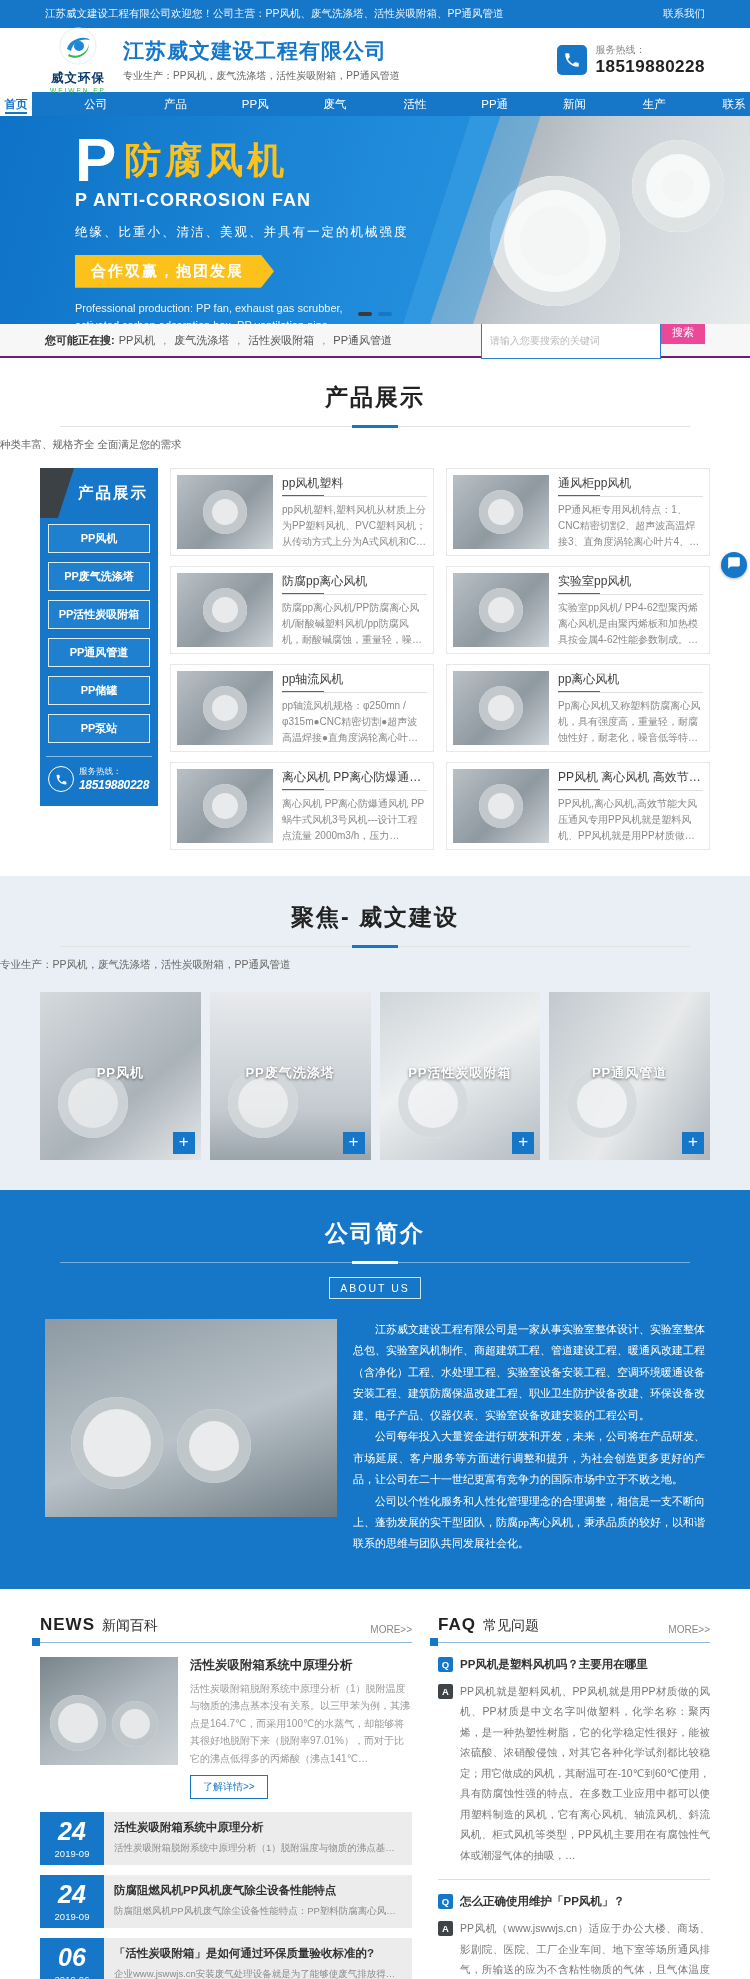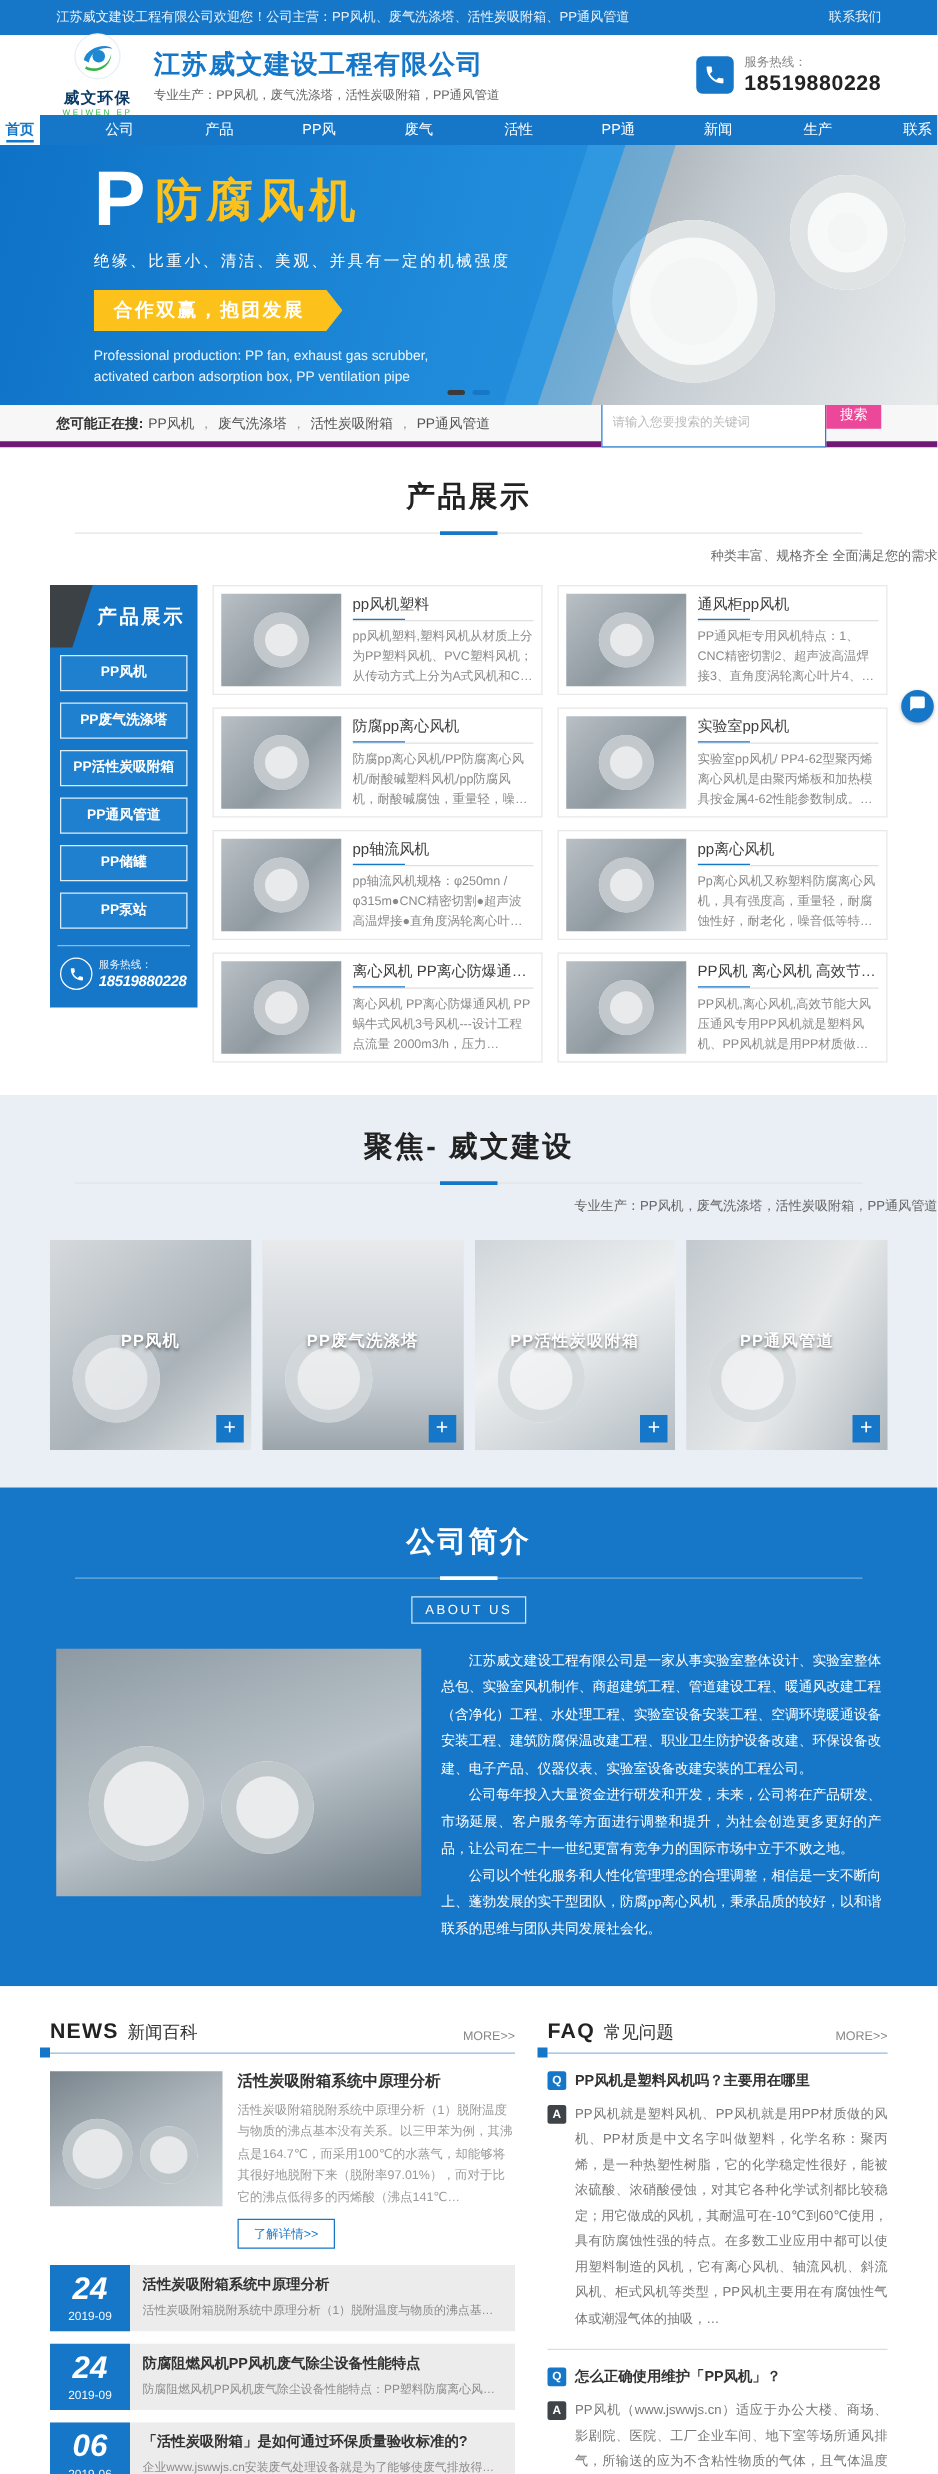--- a/index.html
+++ b/index.html
@@ -42,35 +42,35 @@
   .hero-title { color:#fcc21b; font-size:37px; font-weight:bold; letter-spacing:4px; margin:0 0 2px 8px; }
   .hero-sub { color:#fff; font-size:18px; font-weight:bold; letter-spacing:1px; margin-top:2px; }
   .hero-features { color:#fff; font-size:12.5px; letter-spacing:2px; margin-top:13px; }
   .hero-cta { display:inline-block; background:#fcc21b; color:#fff; font-size:15px; font-weight:bold; letter-spacing:2px; padding:7px 30px 7px 16px; margin-top:14px; clip-path:polygon(0 0,calc(100% - 13px) 0,100% 50%,calc(100% - 13px) 100%,0 100%); cursor:pointer; }
   .hero-en { color:rgba(255,255,255,.92); font-size:11px; margin-top:12px; line-height:1.6; }
   .hero-dots { position:absolute; left:50%; bottom:8px; transform:translateX(-50%); display:flex; gap:6px; z-index:3; }
   .dot { width:14px; height:4px; border-radius:2px; background:#3a3a3a; cursor:pointer; }
   .dot.on { background:#1677c9; }
 
   
-  .searchbar { background:#f7f7f7; border-bottom:5px solid #701a75; height:34px; display:flex; align-items:center; padding:0 45px; }
+  .searchbar { background:#f7f7f7; border-bottom:2px solid #701a75; height:34px; display:flex; align-items:center; padding:0 45px; }
   .search-label { font-size:11px; font-weight:bold; color:#333; }
   .search-links { display:flex; font-size:11px; color:#555; margin-left:4px; }
   .search-links span { cursor:pointer; }
   .search-links span + span::before { content:"\FF0C"; color:#999; margin:0 4px; }
   .search-box { margin-left:auto; display:flex; }
   .search-input { width:180px; height:23px; border:1px solid #2a7fd0; background:#fff; font-size:10px; padding:18px 8px; color:#333; outline:none; }
   .search-input::placeholder { color:#bbb; }
   .search-btn { width:44px; height:23px; background:#ec4899; color:#fff; border:none; font-size:11px; cursor:pointer; }
 
   
   .sec-title { text-align:center; font-size:23px; font-weight:bold; color:#222; letter-spacing:2px; }
   .sec-divider { position:relative; height:1px; background:#e3e3e3; margin:13px 60px 0; }
   .sec-divider::after { content:""; position:absolute; left:50%; top:-1px; transform:translateX(-50%); width:46px; height:3px; background:#1677c9; }
-  .sec-sub { text-align:right; font-size:10.5px; color:#666; margin-top:11px; }
+  .sec-sub { text-align:left; font-size:10.5px; color:#666; margin-top:11px; }
 
   
   .products { padding-top:24px; background:#fff; }
   .prod-wrap { display:flex; padding:0 40px; margin-top:16px; }
   .side { width:118px; background:#1677c9; padding-bottom:4px; align-self:flex-start; }
   .side-head { position:relative; height:50px; display:flex; align-items:center; justify-content:flex-end; padding-right:10px; overflow:hidden; }
   .side-head::before { content:""; position:absolute; left:-14px; top:-6px; width:40px; height:62px; background:#3c4146; transform:skewX(-18deg); }
   .side-head-txt { color:#fff; font-size:15.5px; font-weight:bold; letter-spacing:2px; position:relative; }
   .side-list { padding:6px 8px 2px; }
   .side-btn { background:#2080d0; border:1px solid rgba(255,255,255,.85); color:#fff; font-size:11px; font-weight:bold; text-align:center; height:29px; line-height:27px; margin-bottom:9px; cursor:pointer; }
@@ -206,20 +206,21 @@
   </div>
 
   <div class="hero">
     <div class="hero-photo"></div>
     <div class="hero-stripe"></div>
     <div class="hero-content">
       <div class="hero-row1">
         <span class="hero-p">P</span>
         <span class="hero-title">防腐风机</span>
       </div>
+      <div class="hero-sub">P ANTI-CORROSION FAN</div>
       <div class="hero-features">绝缘、比重小、清洁、美观、并具有一定的机械强度</div>
       <div class="hero-cta">合作双赢，抱团发展</div>
       <div class="hero-en">
         <div>Professional production: PP fan, exhaust gas scrubber,</div>
         <div>activated carbon adsorption box, PP ventilation pipe</div>
       </div>
     </div>
     <div class="hero-dots">
       <span class="dot"></span>
       <span class="dot on"></span>

